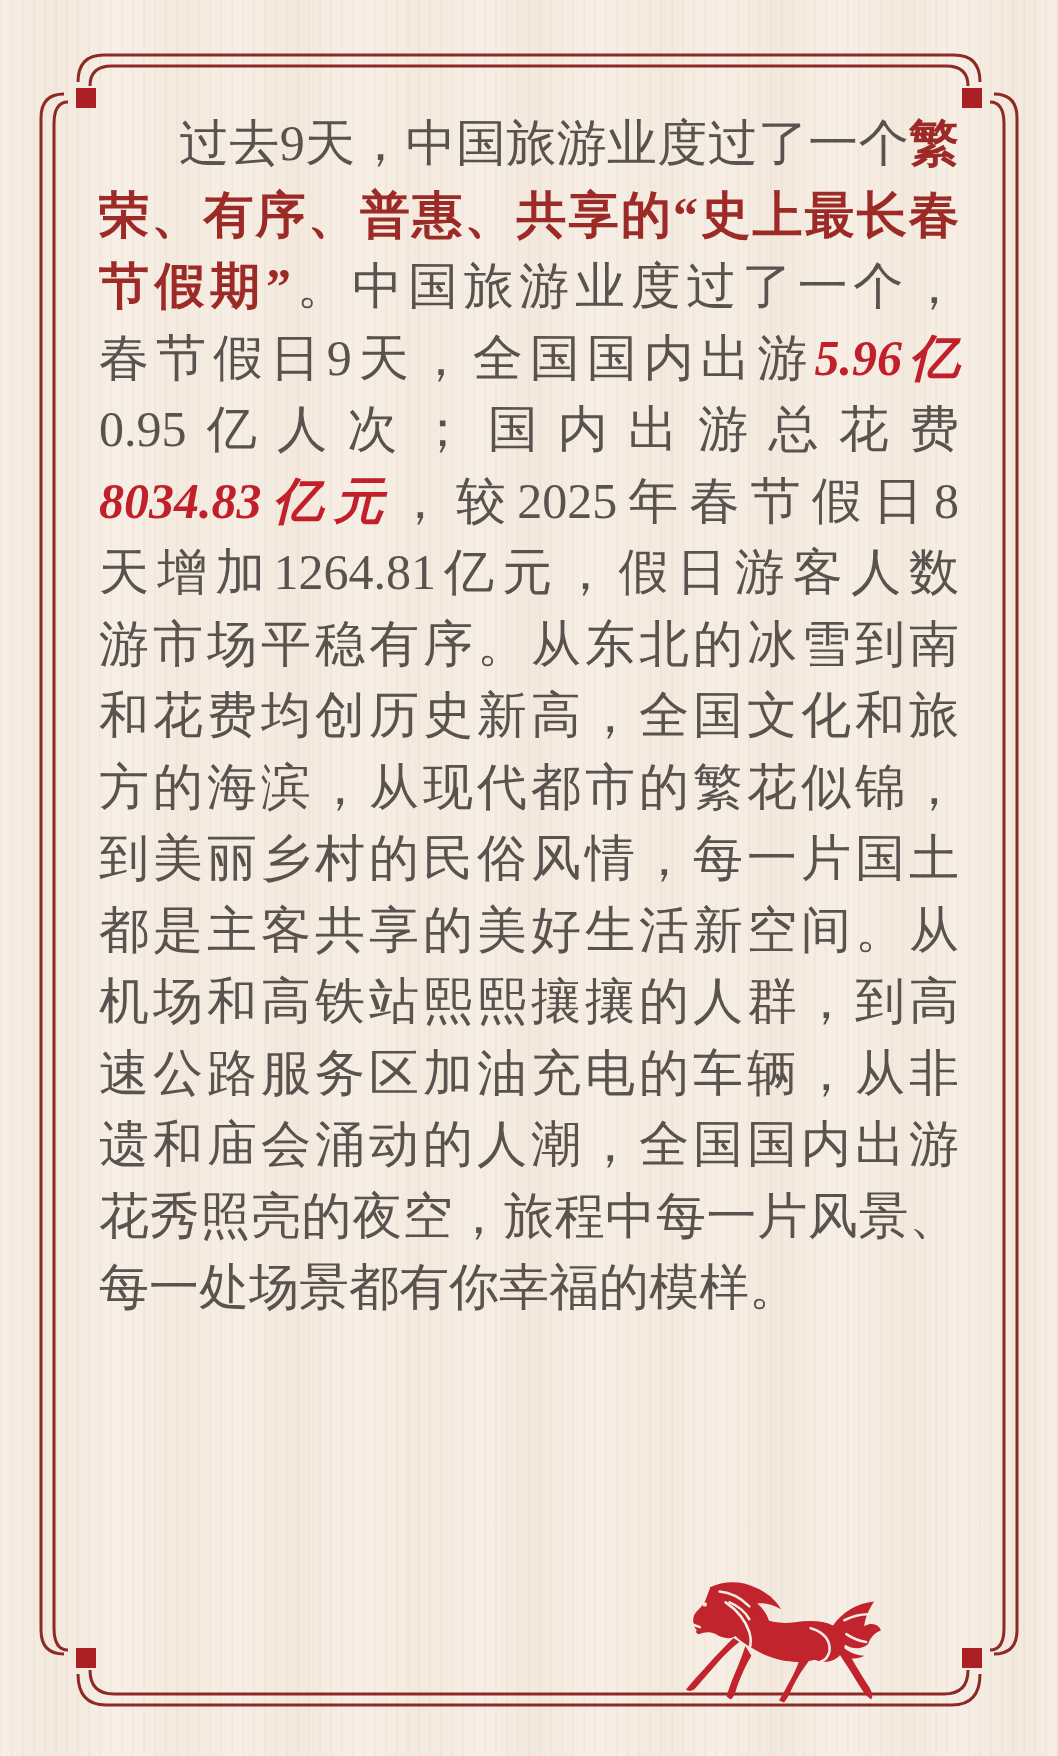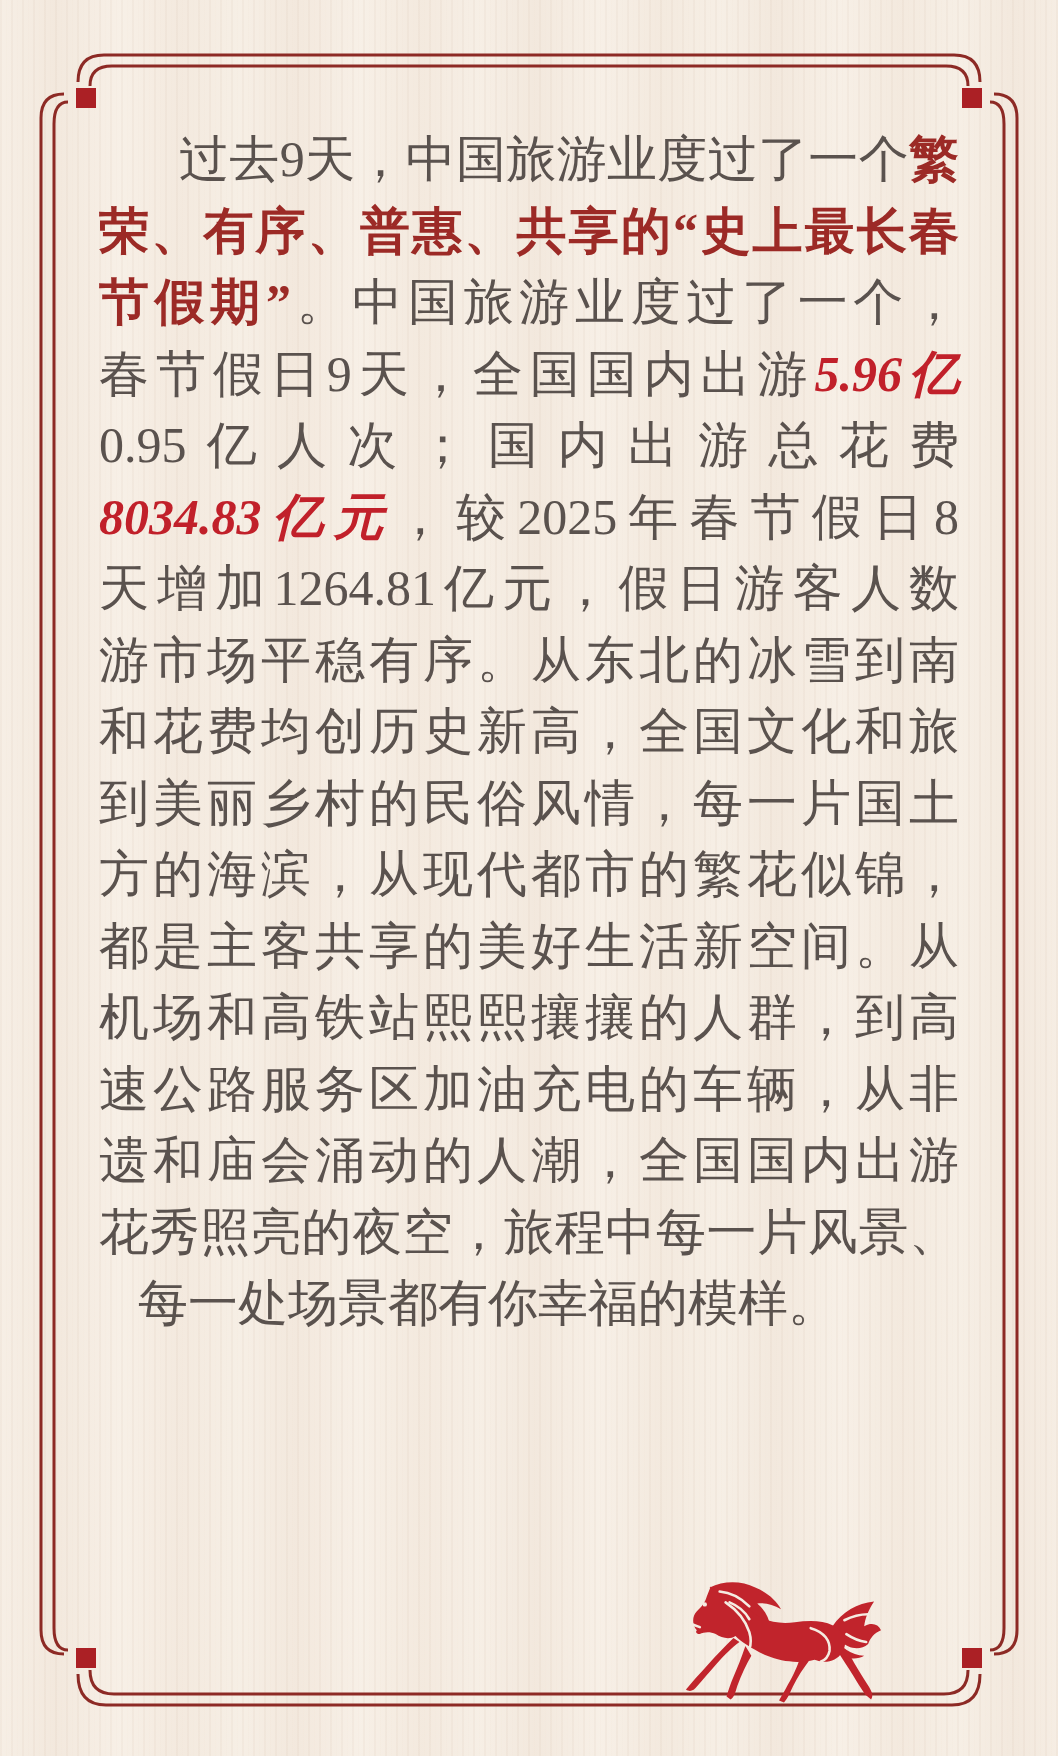--- a/index.html
+++ b/index.html
@@ -29,34 +29,34 @@
         rgba(248,242,233,0.45) 0px, rgba(232,216,200,0.18) 55px,
         rgba(250,244,236,0.45) 120px, rgba(236,222,206,0.18) 180px,
         rgba(248,242,233,0.45) 240px);
   }
   svg.frame, svg.horse{position:absolute;left:0;top:0;}
   svg.frame{width:1058px;height:1756px;}
   .frame path{fill:none;stroke:var(--frame,#8d2a25);stroke-width:3;}
   .frame rect{fill:var(--square,#ab2025);}
   .article{
     position:absolute;
-    left:99px;top:124px;width:860px;
+    left:99px;top:108px;width:860px;
     font-family:"Liberation Serif","DejaVu Serif",serif;
     font-size:50px;
     line-height:71.5px;
     color:var(--body,#5a524e);
   }
   .line{
     text-align:justify;
     text-align-last:justify;
     word-break:break-all;
     white-space:nowrap;
   }
   .line.indent{padding-left:80px;}
-  .line.last{text-align-last:left;margin-left:39px;}
+  .line.last{text-align-last:left;}
   .seg-body{color:var(--body,#5a524e);}
   .seg-em-dark{color:var(--emdark,#9c2a26);font-weight:700;}
   .seg-em-bright{color:var(--embright,#c1202a);font-weight:700;font-style:italic;}
   svg.horse{left:684px;top:1578px;width:198px;height:130px;}
   .horse .red{fill:var(--horse,#c1242c);stroke:none;}
   .horse .acc{fill:none;stroke:var(--bg,#f5ece2);stroke-width:2.6;stroke-linecap:round;}
   .horse .accf{fill:var(--bg,#f5ece2);stroke:none;}
 </style>
 </head>
 <body>
@@ -86,22 +86,22 @@
   <div class="article">
       <div class="line indent"><span class="seg-body">过去9天，中国旅游业度过了一个</span><span class="seg-em-dark">繁</span></div>
       <div class="line"><span class="seg-em-dark">荣、有序、普惠、共享的“史上最长春</span></div>
       <div class="line"><span class="seg-em-dark">节假期”</span><span class="seg-body">。中国旅游业度过了一个，</span></div>
       <div class="line"><span class="seg-body">春节假日9天，全国国内出游</span><span class="seg-em-bright">5.96亿</span></div>
       <div class="line"><span class="seg-body">0.95亿人次；国内出游总花费</span></div>
       <div class="line"><span class="seg-em-bright">8034.83亿元</span><span class="seg-body">，较2025年春节假日8</span></div>
       <div class="line"><span class="seg-body">天增加1264.81亿元，假日游客人数</span></div>
       <div class="line"><span class="seg-body">游市场平稳有序。从东北的冰雪到南</span></div>
       <div class="line"><span class="seg-body">和花费均创历史新高，全国文化和旅</span></div>
+      <div class="line"><span class="seg-body">方的海滨，从现代都市的繁花似锦，</span></div>
       <div class="line"><span class="seg-body">到美丽乡村的民俗风情，每一片国土</span></div>
-      <div class="line"><span class="seg-body">方的海滨，从现代都市的繁花似锦，</span></div>
       <div class="line"><span class="seg-body">都是主客共享的美好生活新空间。从</span></div>
       <div class="line"><span class="seg-body">机场和高铁站熙熙攘攘的人群，到高</span></div>
       <div class="line"><span class="seg-body">速公路服务区加油充电的车辆，从非</span></div>
       <div class="line"><span class="seg-body">遗和庙会涌动的人潮，全国国内出游</span></div>
       <div class="line"><span class="seg-body">花秀照亮的夜空，旅程中每一片风景、</span></div>
       <div class="line last"><span class="seg-body">每一处场景都有你幸福的模样。</span></div>
     </div>
 
   <svg class="horse" viewBox="0 0 200 130" aria-hidden="true">
     <g>

